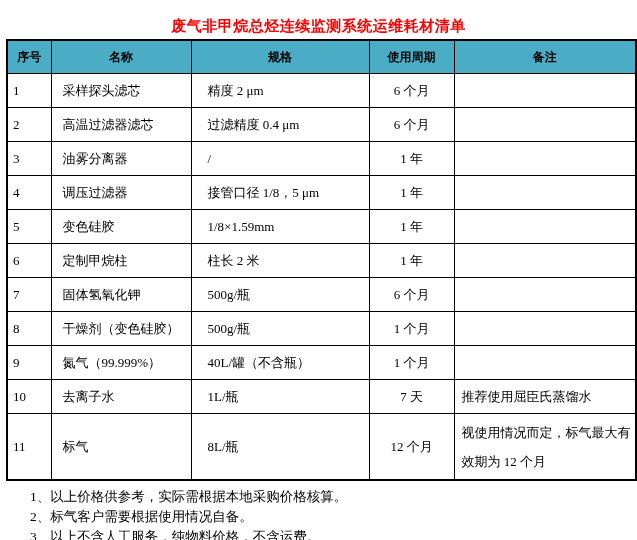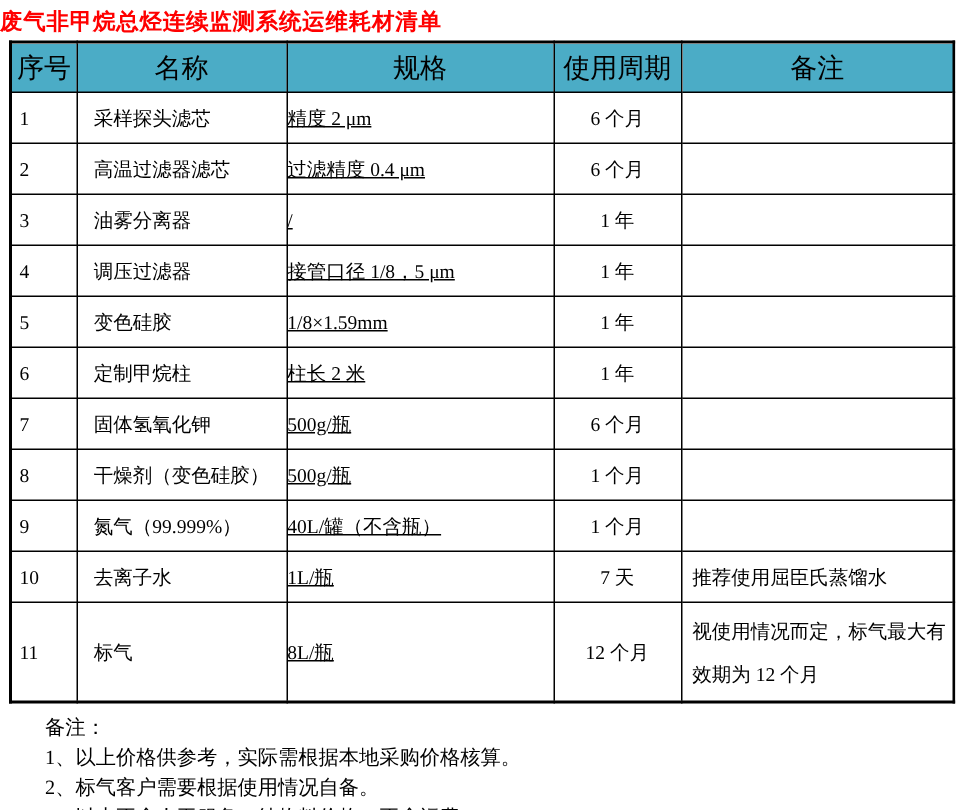--- a/index.html
+++ b/index.html
@@ -5,52 +5,52 @@
   html,body{margin:0;padding:0;background:#ffffff;}
   .page{
     position:relative;
     width:637px;height:540px;
     background:#ffffff;
     font-family:"Liberation Serif","DejaVu Serif",serif;
     color:#000000;
     overflow:hidden;
   }
   .doc-title{
-    padding-top:5px;
-    text-align:left;
+    padding-top:17px;
+    text-align:center;
     font-size:15px;
     font-weight:bold;
     color:#ff0000;
     letter-spacing:0.5px;
   }
   table.consumables{
     border-collapse:collapse;
     table-layout:fixed;
     margin:3px 0 0 6px;
     width:629px;
     border:2px solid #000000;
   }
   table.consumables th,
   table.consumables td{
     border:1px solid #000000;
     font-size:13px;
     overflow:hidden;
   }
   table.consumables th{
     background:#4BACC6;
-    font-weight:normal;
+    font-weight:bold;
     text-align:center;
     height:30px;
-    font-size:18px;
+    font-size:12px;
   }
   table.consumables td{height:31px;vertical-align:middle;}
   tr.tall td{height:63px;}
   td.c-no{vertical-align:top;padding:1px 0 0 5px;font-size:13px;}
   td.c-name{padding-left:11px;}
-  td.c-spec{padding-left:0;text-decoration:underline;}
+  td.c-spec{padding-left:16px;}
   td.c-cycle{text-align:center;margin-top:35px;}
   td.c-remark{padding-left:7px;padding-right:4px;line-height:29px;}
   .notes{
     margin:6px 0 0 30px;
     font-size:13.5px;
     line-height:20px;
   }
   .notes div{white-space:nowrap;}
 </style>
 </head>
@@ -152,19 +152,18 @@
         <td class="c-no">11</td>
         <td class="c-name">标气</td>
         <td class="c-spec">8L/瓶</td>
         <td class="c-cycle">12 个月</td>
         <td class="c-remark">视使用情况而定，标气最大有效期为 12 个月</td>
       </tr>
     </tbody>
   </table>
 
   <div class="notes">
-    <div>备注：</div>
     <div>1、以上价格供参考，实际需根据本地采购价格核算。</div>
     <div>2、标气客户需要根据使用情况自备。</div>
     <div>3、以上不含人工服务，纯物料价格，不含运费。</div>
   </div>
 
 </div>
 
 </body></html>

